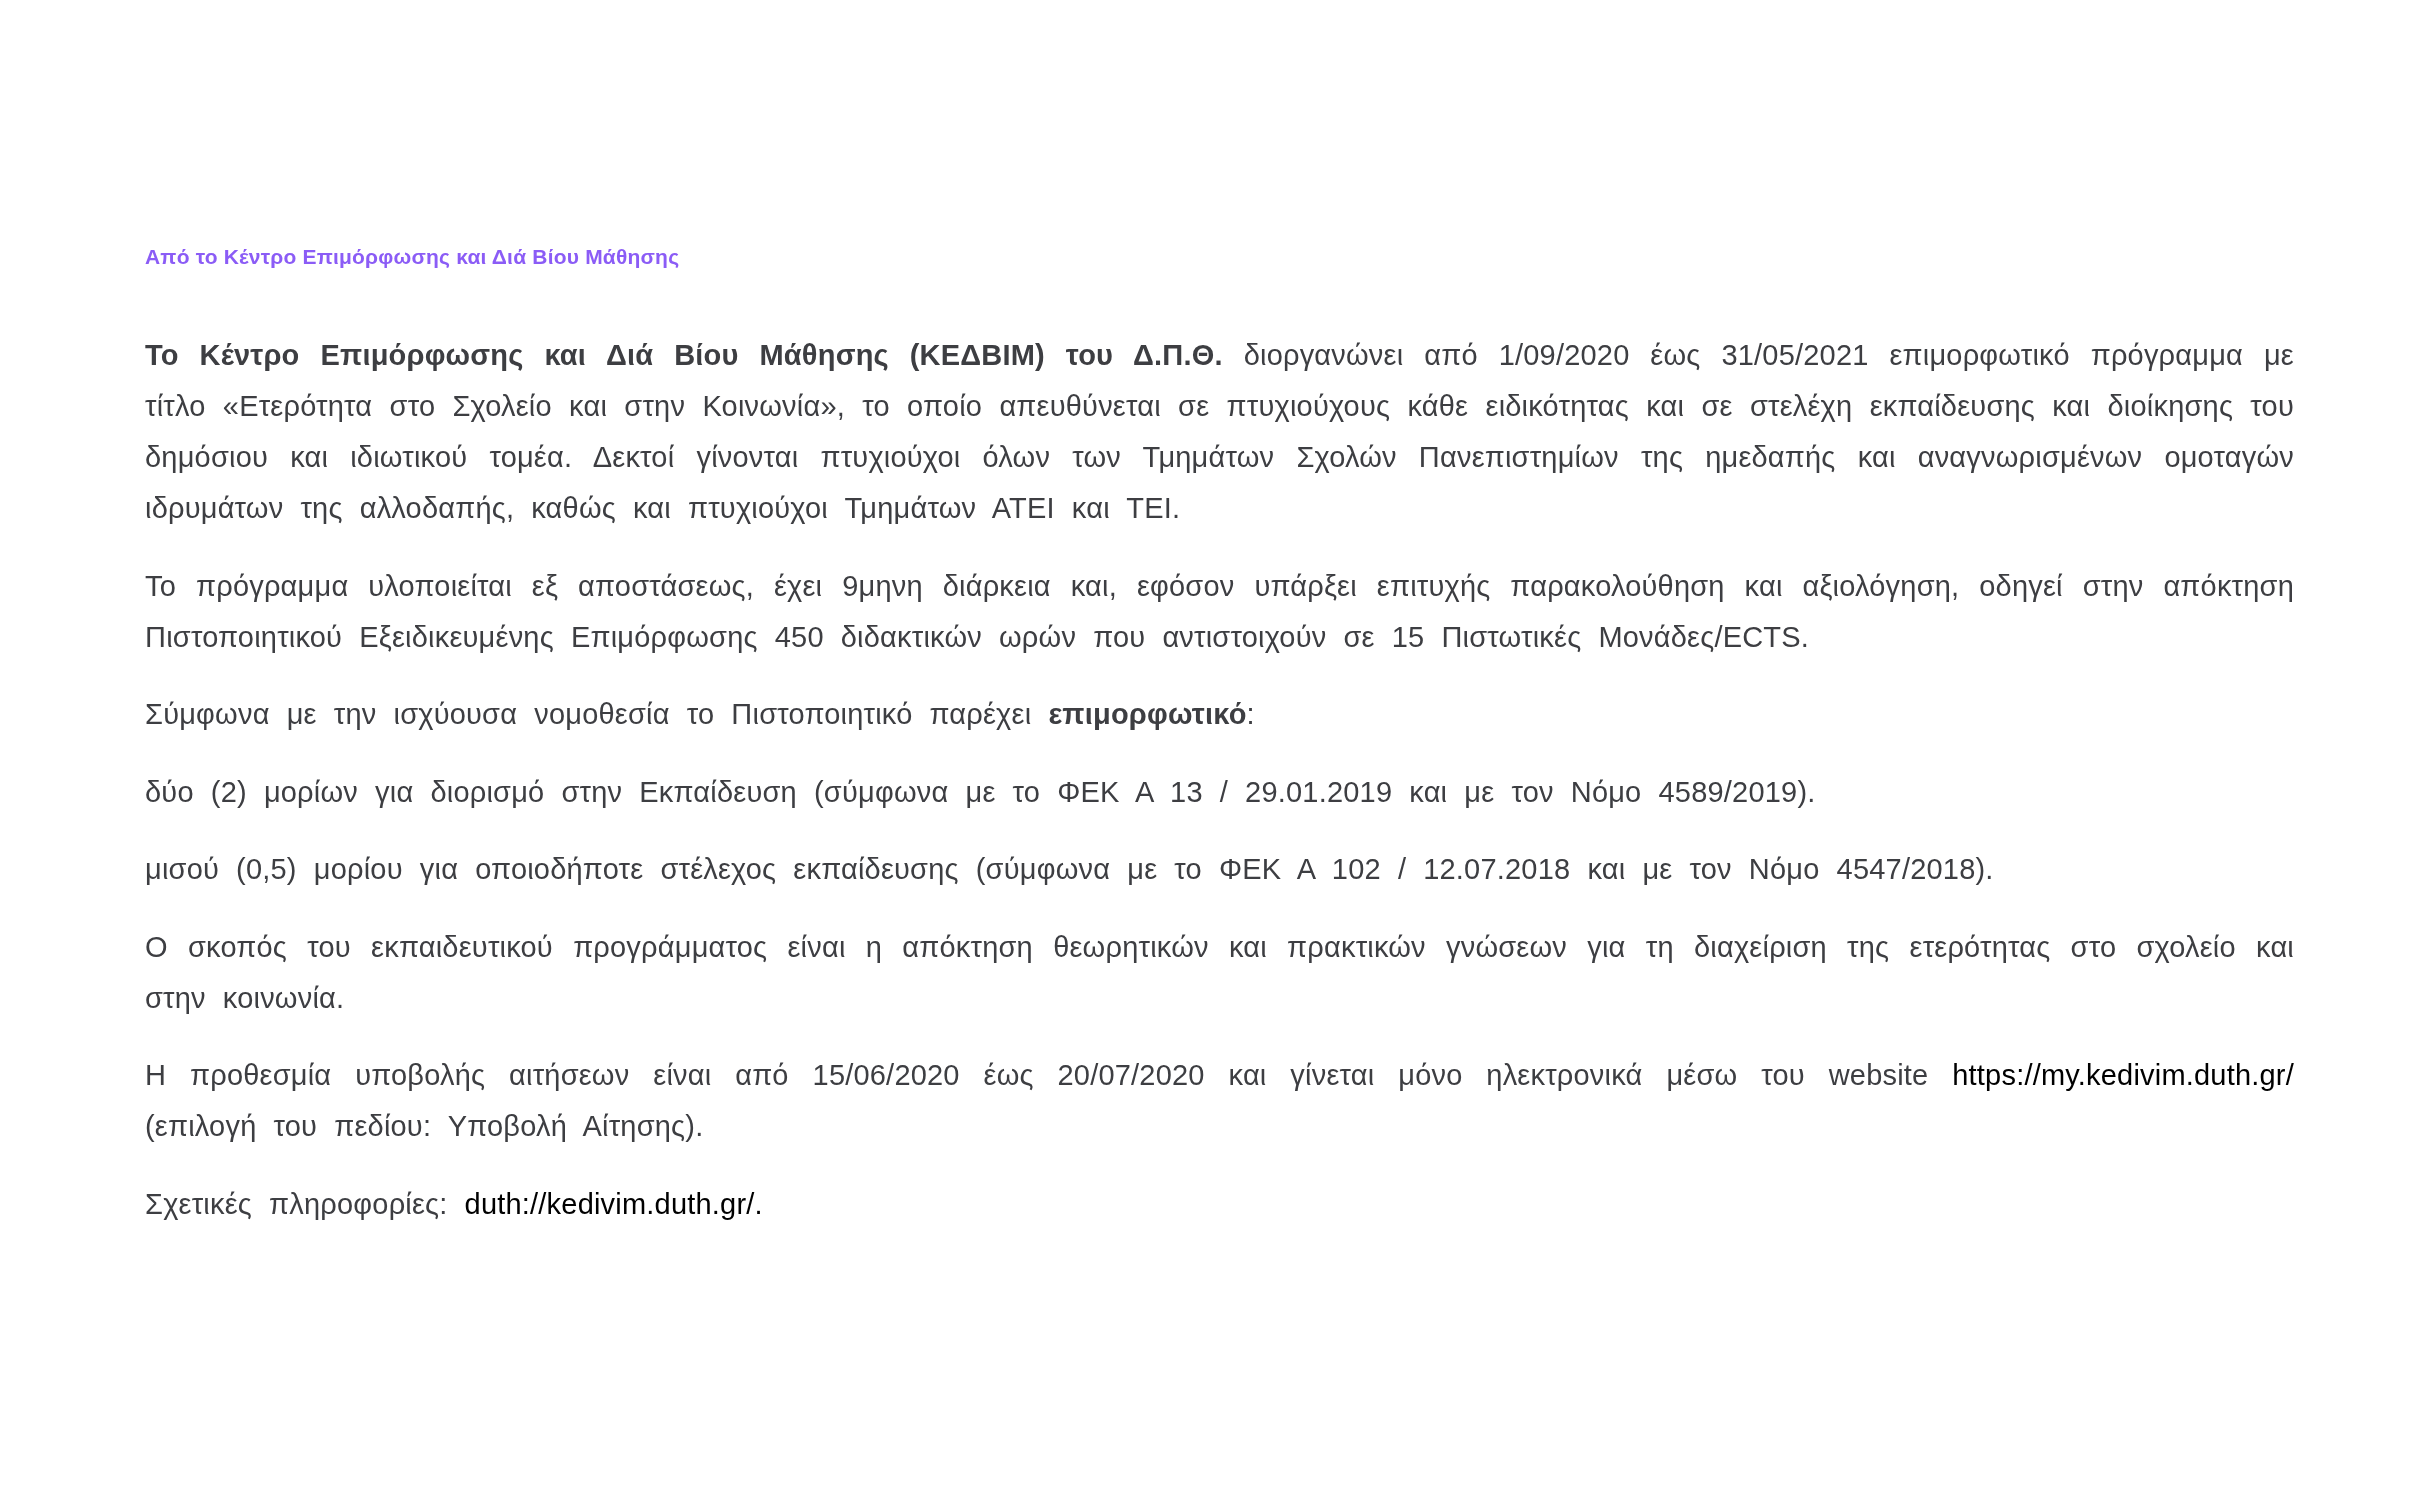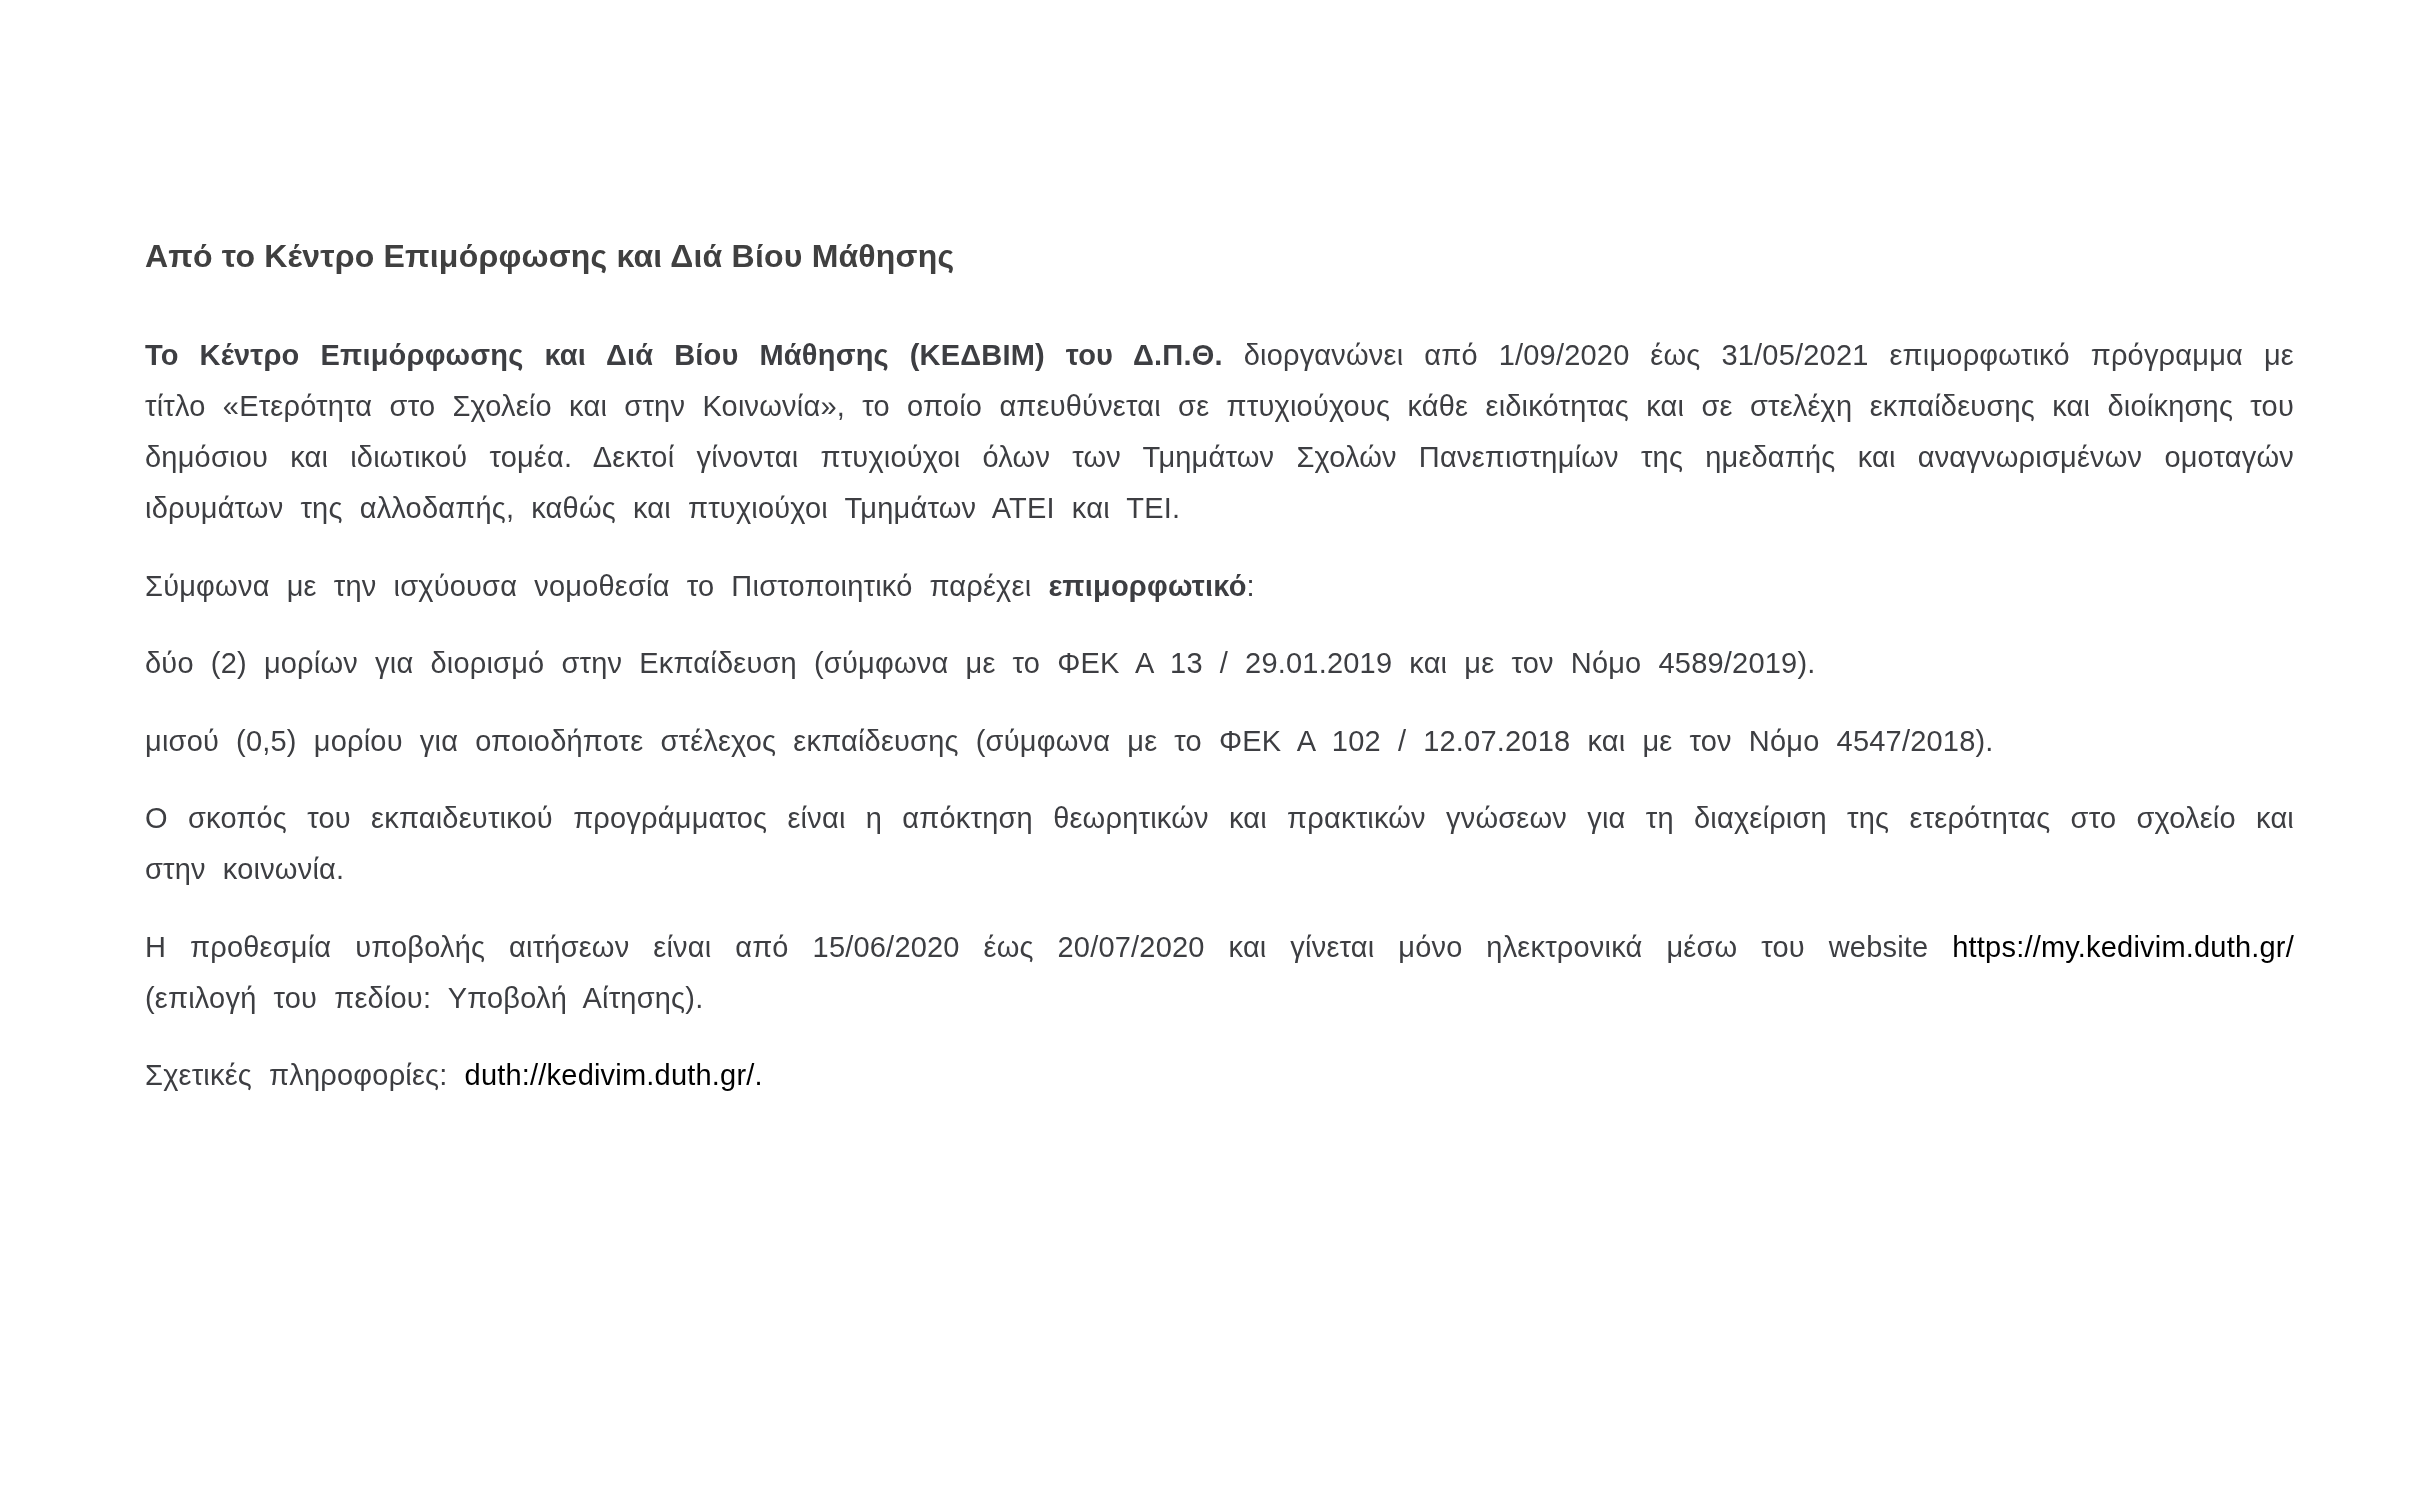--- a/index.html
+++ b/index.html
@@ -13,23 +13,23 @@
     font-family: "Liberation Sans", "DejaVu Sans", sans-serif;
     color: #3d3e42;
     overflow: hidden;
   }
   .doc-container {
     box-sizing: border-box;
     width: 2430px;
     padding: 238px 136px 0 145px;
   }
   .doc-heading {
-    font-size: 32px;
+    font-size: 21px;
     font-weight: 700;
-    color: #404040;
+    color: #8b5cf6;
     margin: 0 0 55px 0;
     line-height: 37px;
     letter-spacing: 0.2px;
   }
   .doc-paragraph {
     font-size: 29px;
     line-height: 51px;
     text-align: justify;
     margin: 0 0 26.5px 0;
     word-spacing: 8.8px;
@@ -48,20 +48,21 @@
 </head>
 <body>
 
 <div class="doc-container">
 
   <h1 class="doc-heading">Από το Κέντρο Επιμόρφωσης και Διά Βίου Μάθησης</h1>
 
   <p class="doc-paragraph"><span class="bold-run">Το Κέντρο Επιμόρφωσης και Διά Βίου Μάθησης (ΚΕΔΒΙΜ) του Δ.Π.Θ.</span><span> διοργανώνει από 1/09/2020 έως 31/05/2021 επιμορφωτικό πρόγραμμα με τίτλο «Ετερότητα στο Σχολείο και στην Κοινωνία», το οποίο απευθύνεται σε πτυχιούχους κάθε ειδικότητας και σε στελέχη εκπαίδευσης και διοίκησης του δημόσιου και ιδιωτικού τομέα. Δεκτοί γίνονται πτυχιούχοι όλων των Τμημάτων Σχολών Πανεπιστημίων της ημεδαπής και αναγνωρισμένων ομοταγών ιδρυμάτων της αλλοδαπής, καθώς και πτυχιούχοι Τμημάτων ΑΤΕΙ και ΤΕΙ.</span></p>
 
 
+  <p class="doc-paragraph">Το πρόγραμμα υλοποιείται εξ αποστάσεως, έχει 9μηνη διάρκεια και, εφόσον υπάρξει επιτυχής παρακολούθηση και αξιολόγηση, οδηγεί στην απόκτηση Πιστοποιητικού Εξειδικευμένης Επιμόρφωσης 450 διδακτικών ωρών που αντιστοιχούν σε 15 Πιστωτικές Μονάδες/ECTS.</p>
 
   <p class="doc-paragraph"><span>Σύμφωνα με την ισχύουσα νομοθεσία το Πιστοποιητικό παρέχει </span><span class="bold-run">επιμορφωτικό</span><span>:</span></p>
 
   <p class="doc-paragraph">δύο (2) μορίων για διορισμό στην Εκπαίδευση (σύμφωνα με το ΦΕΚ Α 13 / 29.01.2019 και με τον Νόμο 4589/2019).</p>
 
   <p class="doc-paragraph">μισού (0,5) μορίου για οποιοδήποτε στέλεχος εκπαίδευσης (σύμφωνα με το ΦΕΚ Α 102 / 12.07.2018 και με τον Νόμο 4547/2018).</p>
 
   <p class="doc-paragraph">Ο σκοπός του εκπαιδευτικού προγράμματος είναι η απόκτηση θεωρητικών και πρακτικών γνώσεων για τη διαχείριση της ετερότητας στο σχολείο και στην κοινωνία.</p>
 
   <p class="doc-paragraph"><span>Η προθεσμία υποβολής αιτήσεων είναι από 15/06/2020 έως 20/07/2020 και γίνεται μόνο ηλεκτρονικά μέσω του website </span><a class="link">https://my.kedivim.duth.gr/</a><span> (επιλογή του πεδίου: Υποβολή Αίτησης).</span></p>

